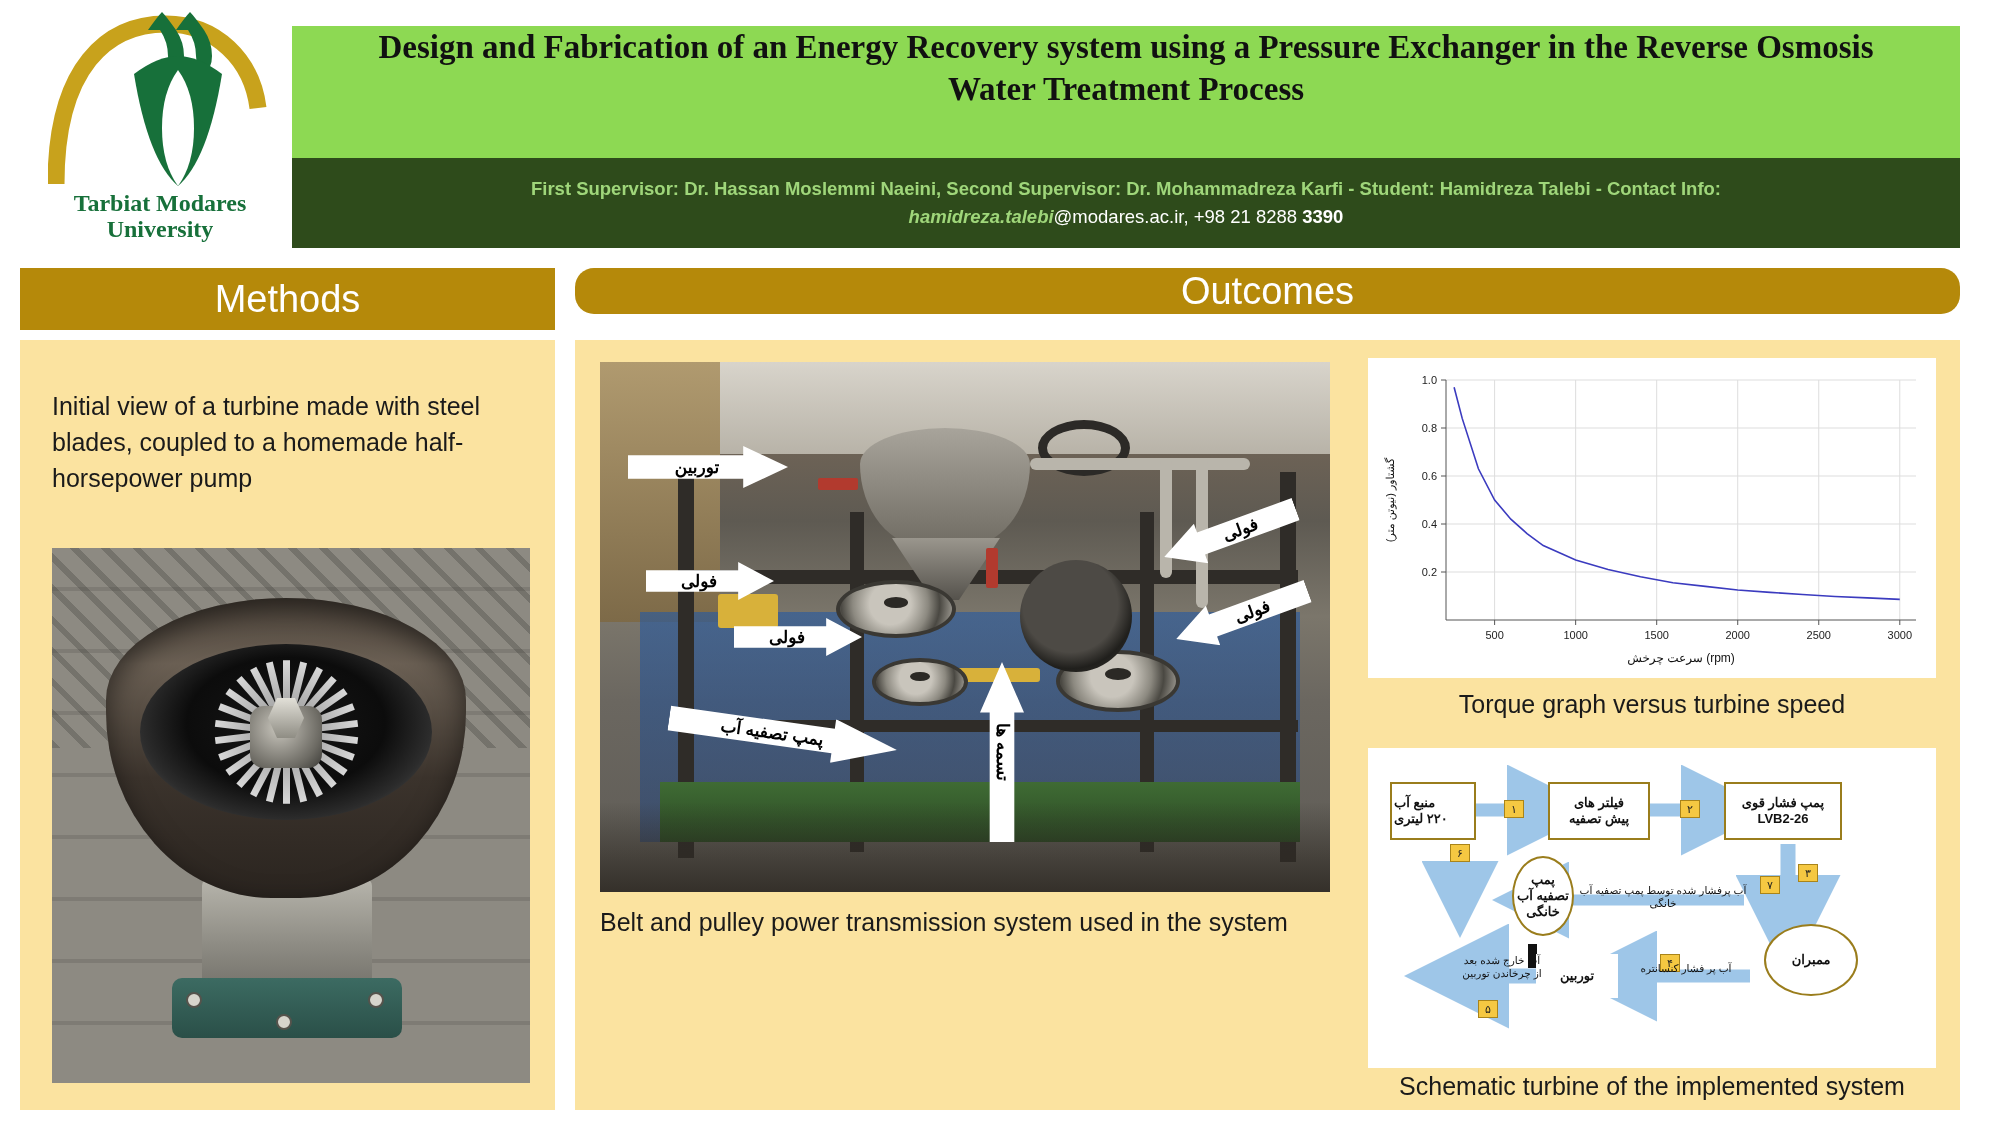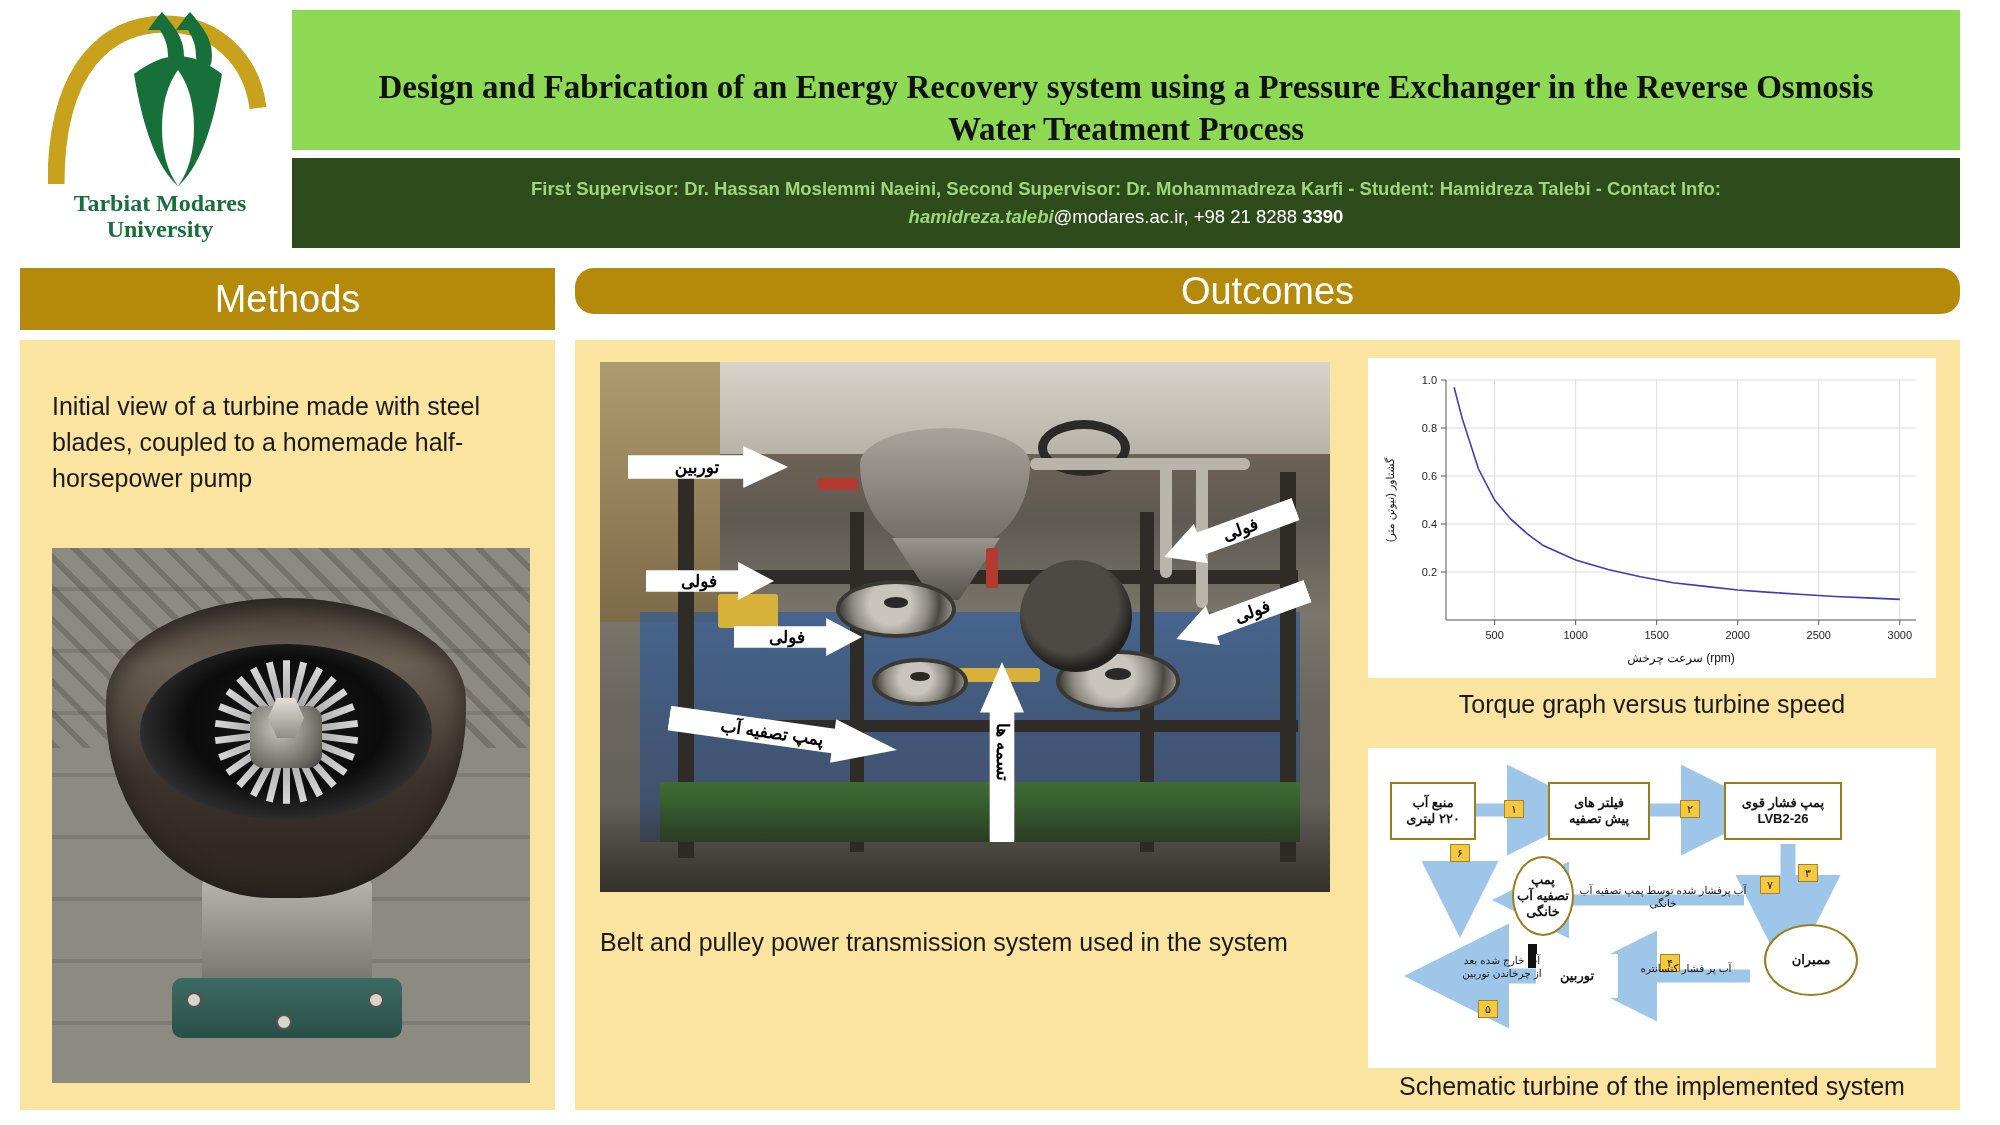--- a/index.html
+++ b/index.html
@@ -21,23 +21,23 @@
     position:absolute; left:40px; top:8px; width:240px; height:240px;
   }
   .logo-svg { position:absolute; left:8px; top:4px; }
   .logo-text {
     position:absolute; left:0; top:182px; width:240px;
     text-align:center; color:#17703a;
     font-family:"Liberation Serif", serif;
     font-weight:bold; font-size:24px; line-height:26px;
   }
   .title-bar {
-    position:absolute; left:292px; top:10px; width:1668px; height:140px;
+    position:absolute; left:292px; top:26px; width:1668px; height:140px;
     background:#8dd953;
-    display:flex; align-items:flex-end; justify-content:center;
+    display:flex; align-items:flex-start; justify-content:center;
   }
   .title-text {
     color:#111111;
     font-family:"Liberation Serif", serif;
     font-weight:bold; font-size:33px; line-height:42px;
     text-align:center; padding:0 40px;
   }
   .authors-bar {
     position:absolute; left:292px; top:158px; width:1668px; height:90px;
     background:#2e4b1b;
@@ -228,21 +228,21 @@
   }
   .callout.arrow-u {
     clip-path: polygon(22% 100%, 22% 28%, 0 28%, 50% 0, 100% 28%, 78% 28%, 78% 100%);
   }
   .callout.vertical span {
     writing-mode:vertical-rl; text-orientation:mixed;
   }
 
   .rig-caption {
     position:absolute; left:600px; top:908px; width:740px;
-    font-size:25px; color:#1a1a1a;margin-top:20px;
+    font-size:25px; color:#1a1a1a;
   }
 
   
   .chart-box {
     position:absolute; left:1368px; top:358px; width:568px; height:320px;
     background:#ffffff;
   }
   .chart-caption {
     position:absolute; left:1368px; top:690px; width:568px;
     text-align:center; font-size:25px; color:#1a1a1a;
@@ -475,21 +475,21 @@
     <line x1="108" y1="62" x2="178" y2="62" stroke="#9ec6e8" stroke-width="13" marker-end="url(#ah)"></line>
     <line x1="282" y1="62" x2="352" y2="62" stroke="#9ec6e8" stroke-width="13" marker-end="url(#ah)"></line>
     <line x1="420" y1="96" x2="420" y2="172" stroke="#9ec6e8" stroke-width="15" marker-end="url(#ah)"></line>
     <line x1="382" y1="228" x2="250" y2="228" stroke="#9ec6e8" stroke-width="13" marker-end="url(#ah)"></line>
     <line x1="182" y1="228" x2="96" y2="228" stroke="#9ec6e8" stroke-width="15" marker-end="url(#ah)"></line>
     <line x1="376" y1="152" x2="168" y2="152" stroke="#9ec6e8" stroke-width="11" marker-end="url(#ah)"></line>
     <line x1="92" y1="120" x2="92" y2="146" stroke="#9ec6e8" stroke-width="11" marker-end="url(#ah)"></line>
     <rect x="160" y="196" width="9" height="24" fill="#111"></rect>
   </svg>
 
-  <div class="node" style="left:22px; top:34px; width:86px; height:58px;">
+  <div class="node" style="left:22px; top:34px; width:86px; height:58px;align-items:flex-end;">
     <div>منبع آب</div>
     <div>۲۲۰ لیتری</div>
   </div>
   <div class="node" style="left:180px; top:34px; width:102px; height:58px;">
     <div>فیلتر های</div>
     <div>پیش تصفیه</div>
   </div>
   <div class="node" style="left:356px; top:34px; width:118px; height:58px;">
     <div>پمپ فشار قوی</div>
     <div class="sub">LVB2-26</div>

